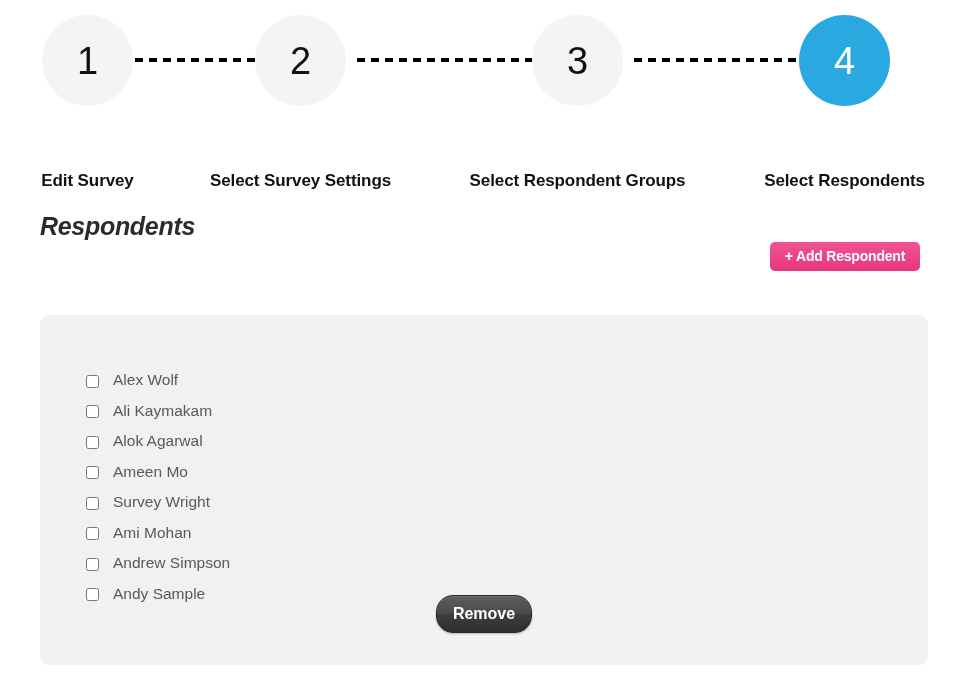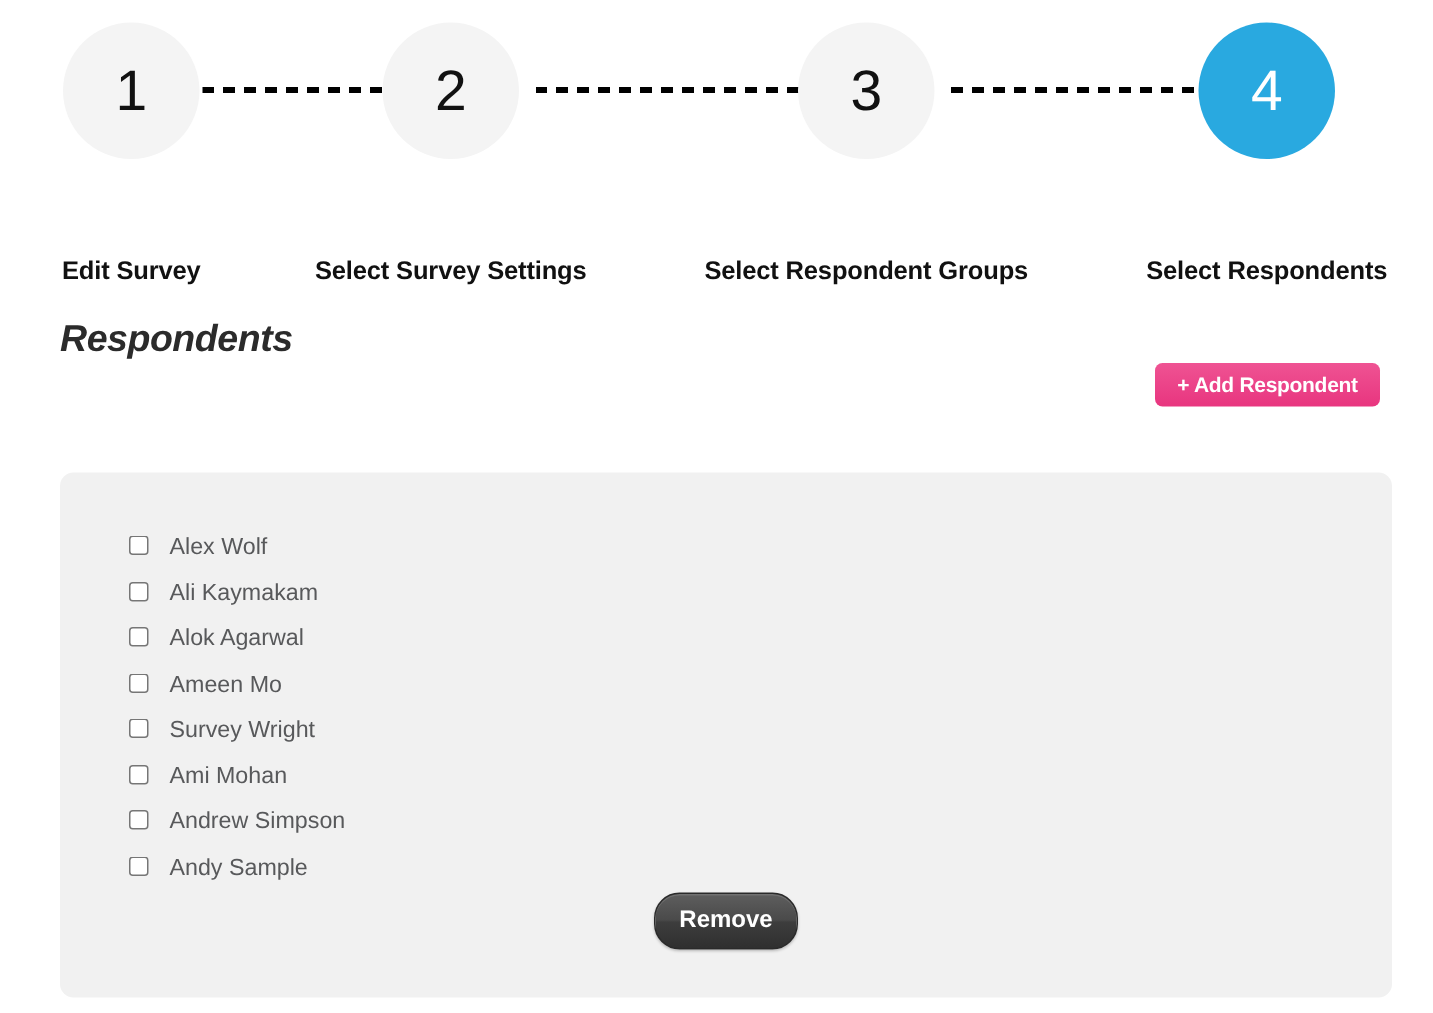--- a/index.html
+++ b/index.html
@@ -123,21 +123,21 @@
   #respondent-list {
     position: absolute;
     left: 46px;
     top: 42px;
     list-style: none;
     margin: 0;
     padding: 0;
   }
   .respondent-row {
     display: flex;
-    align-items: flex-start;
+    align-items: flex-end;
     height: 30.5px;
   }
   .respondent-checkbox {
     width: 13px;
     height: 13px;
     margin: 0 14px 0 0;
     cursor: pointer;
     flex: 0 0 auto;
   }
   .respondent-name {

